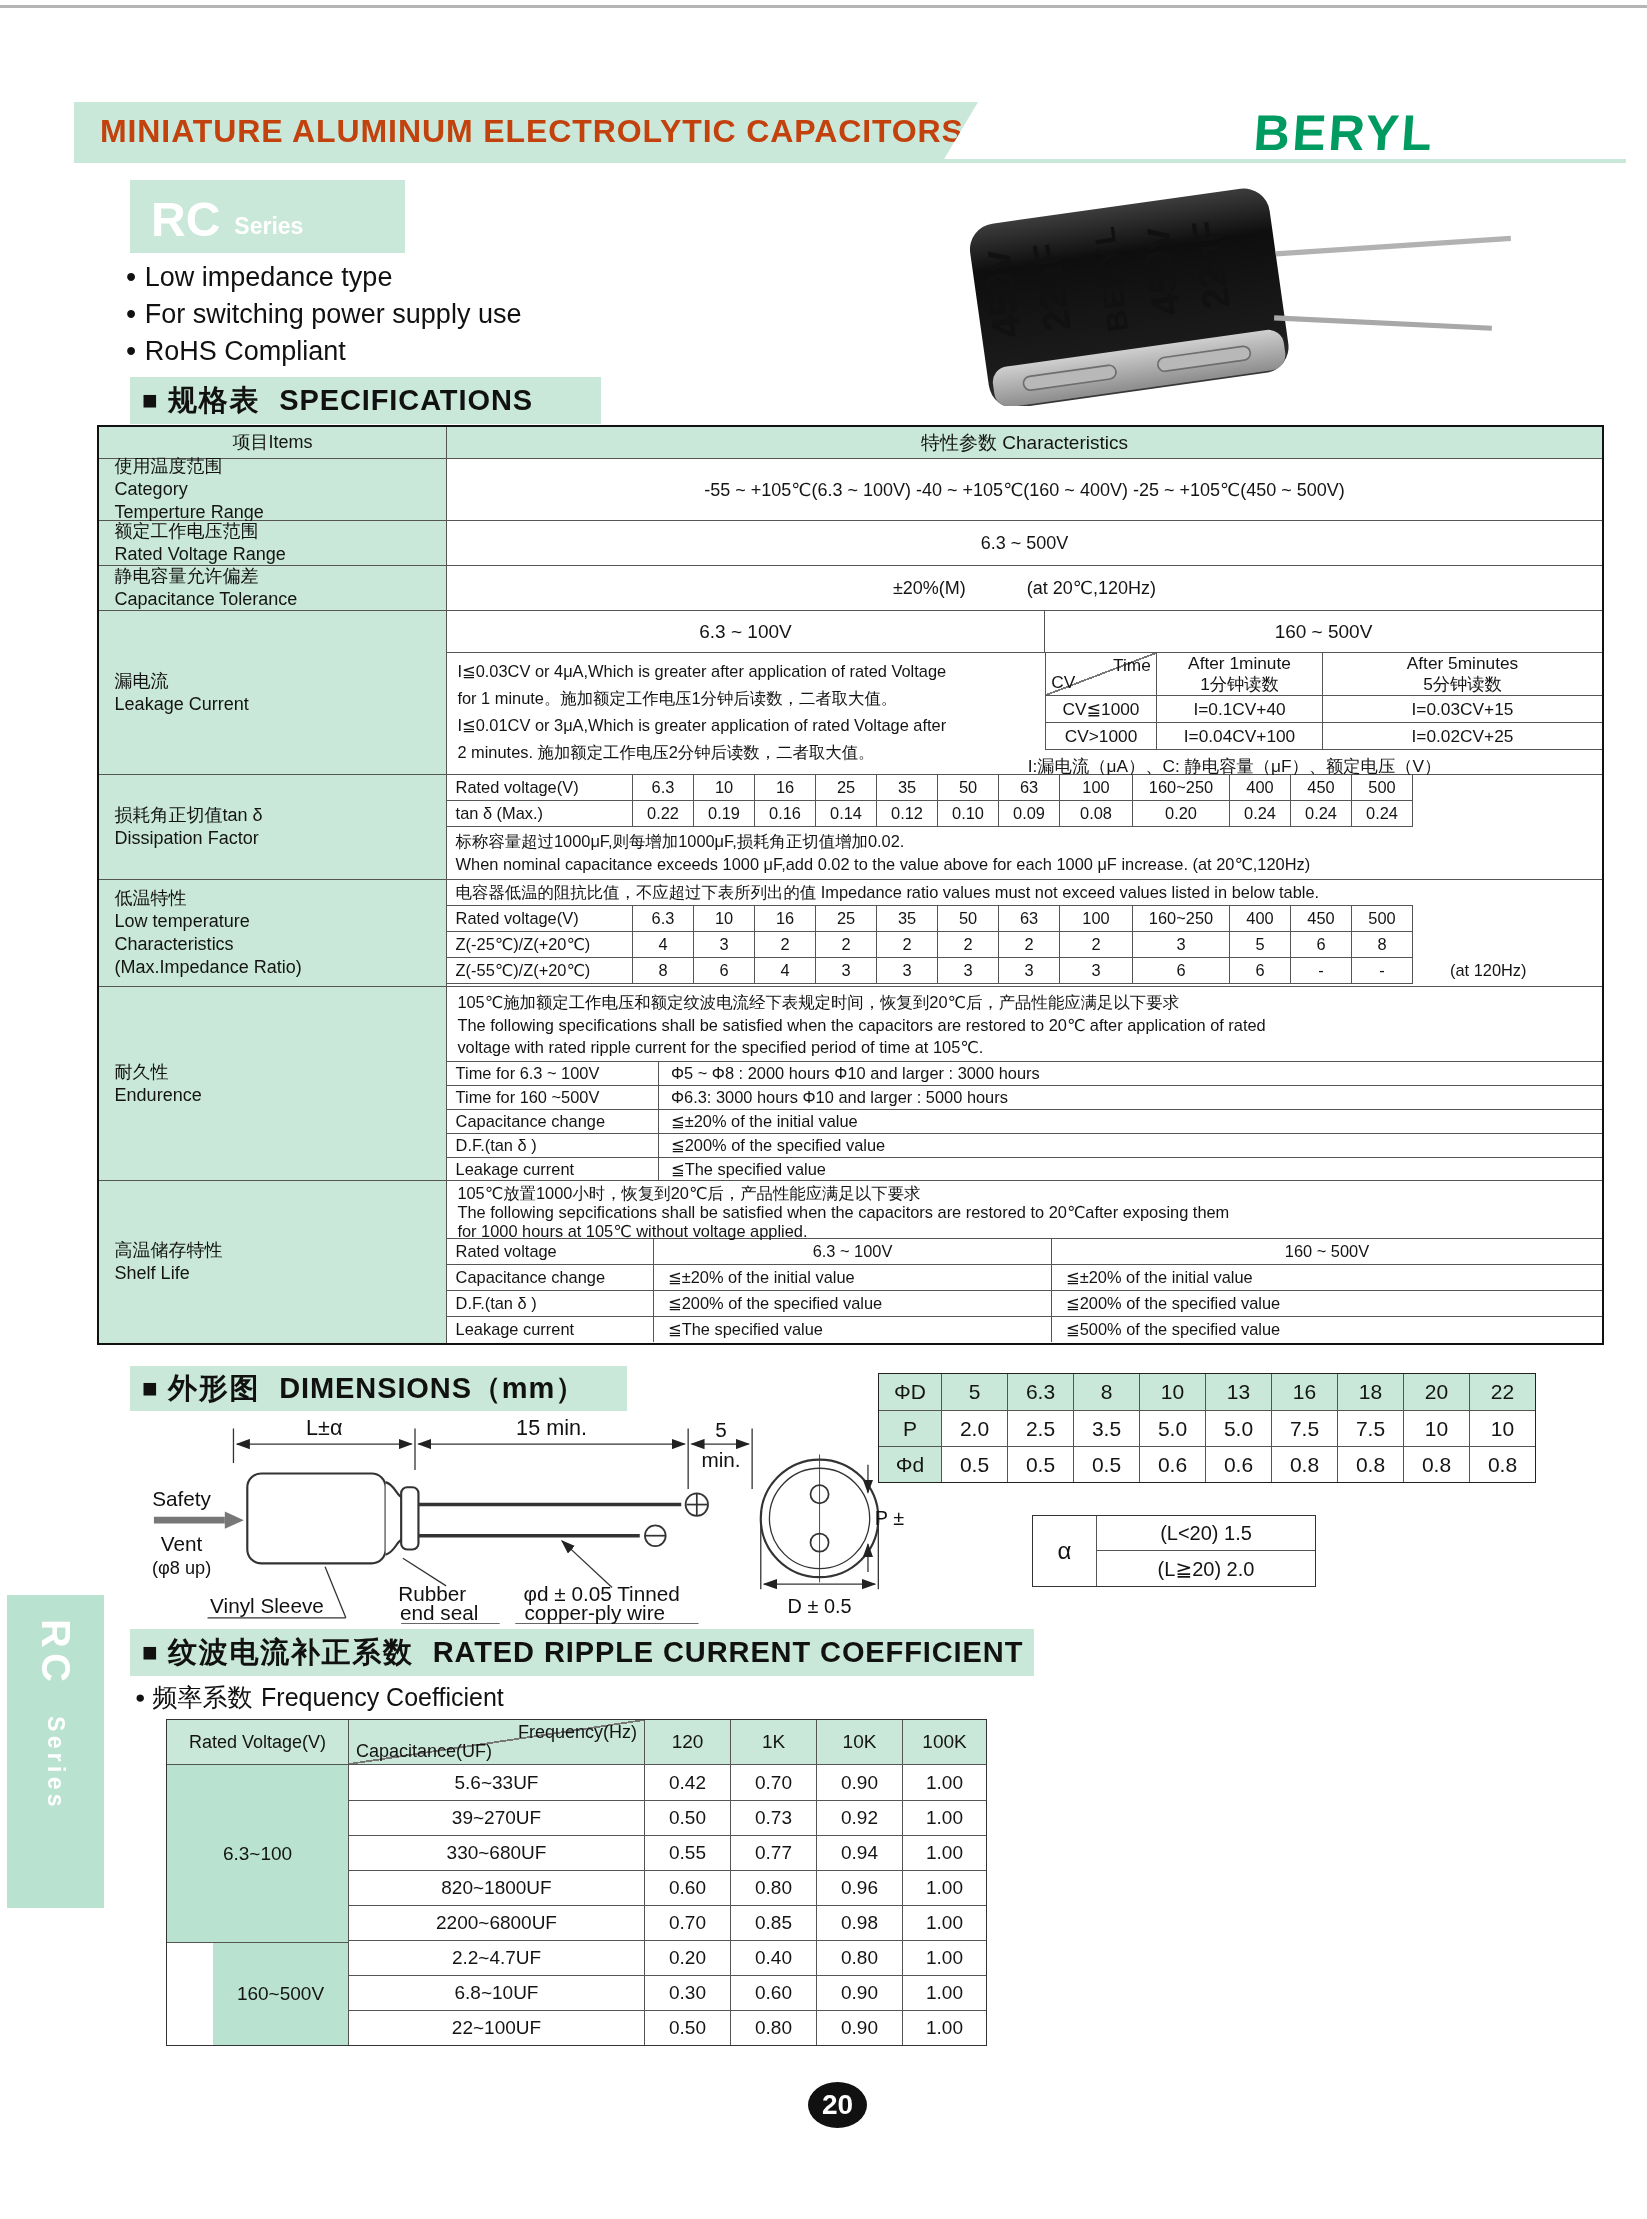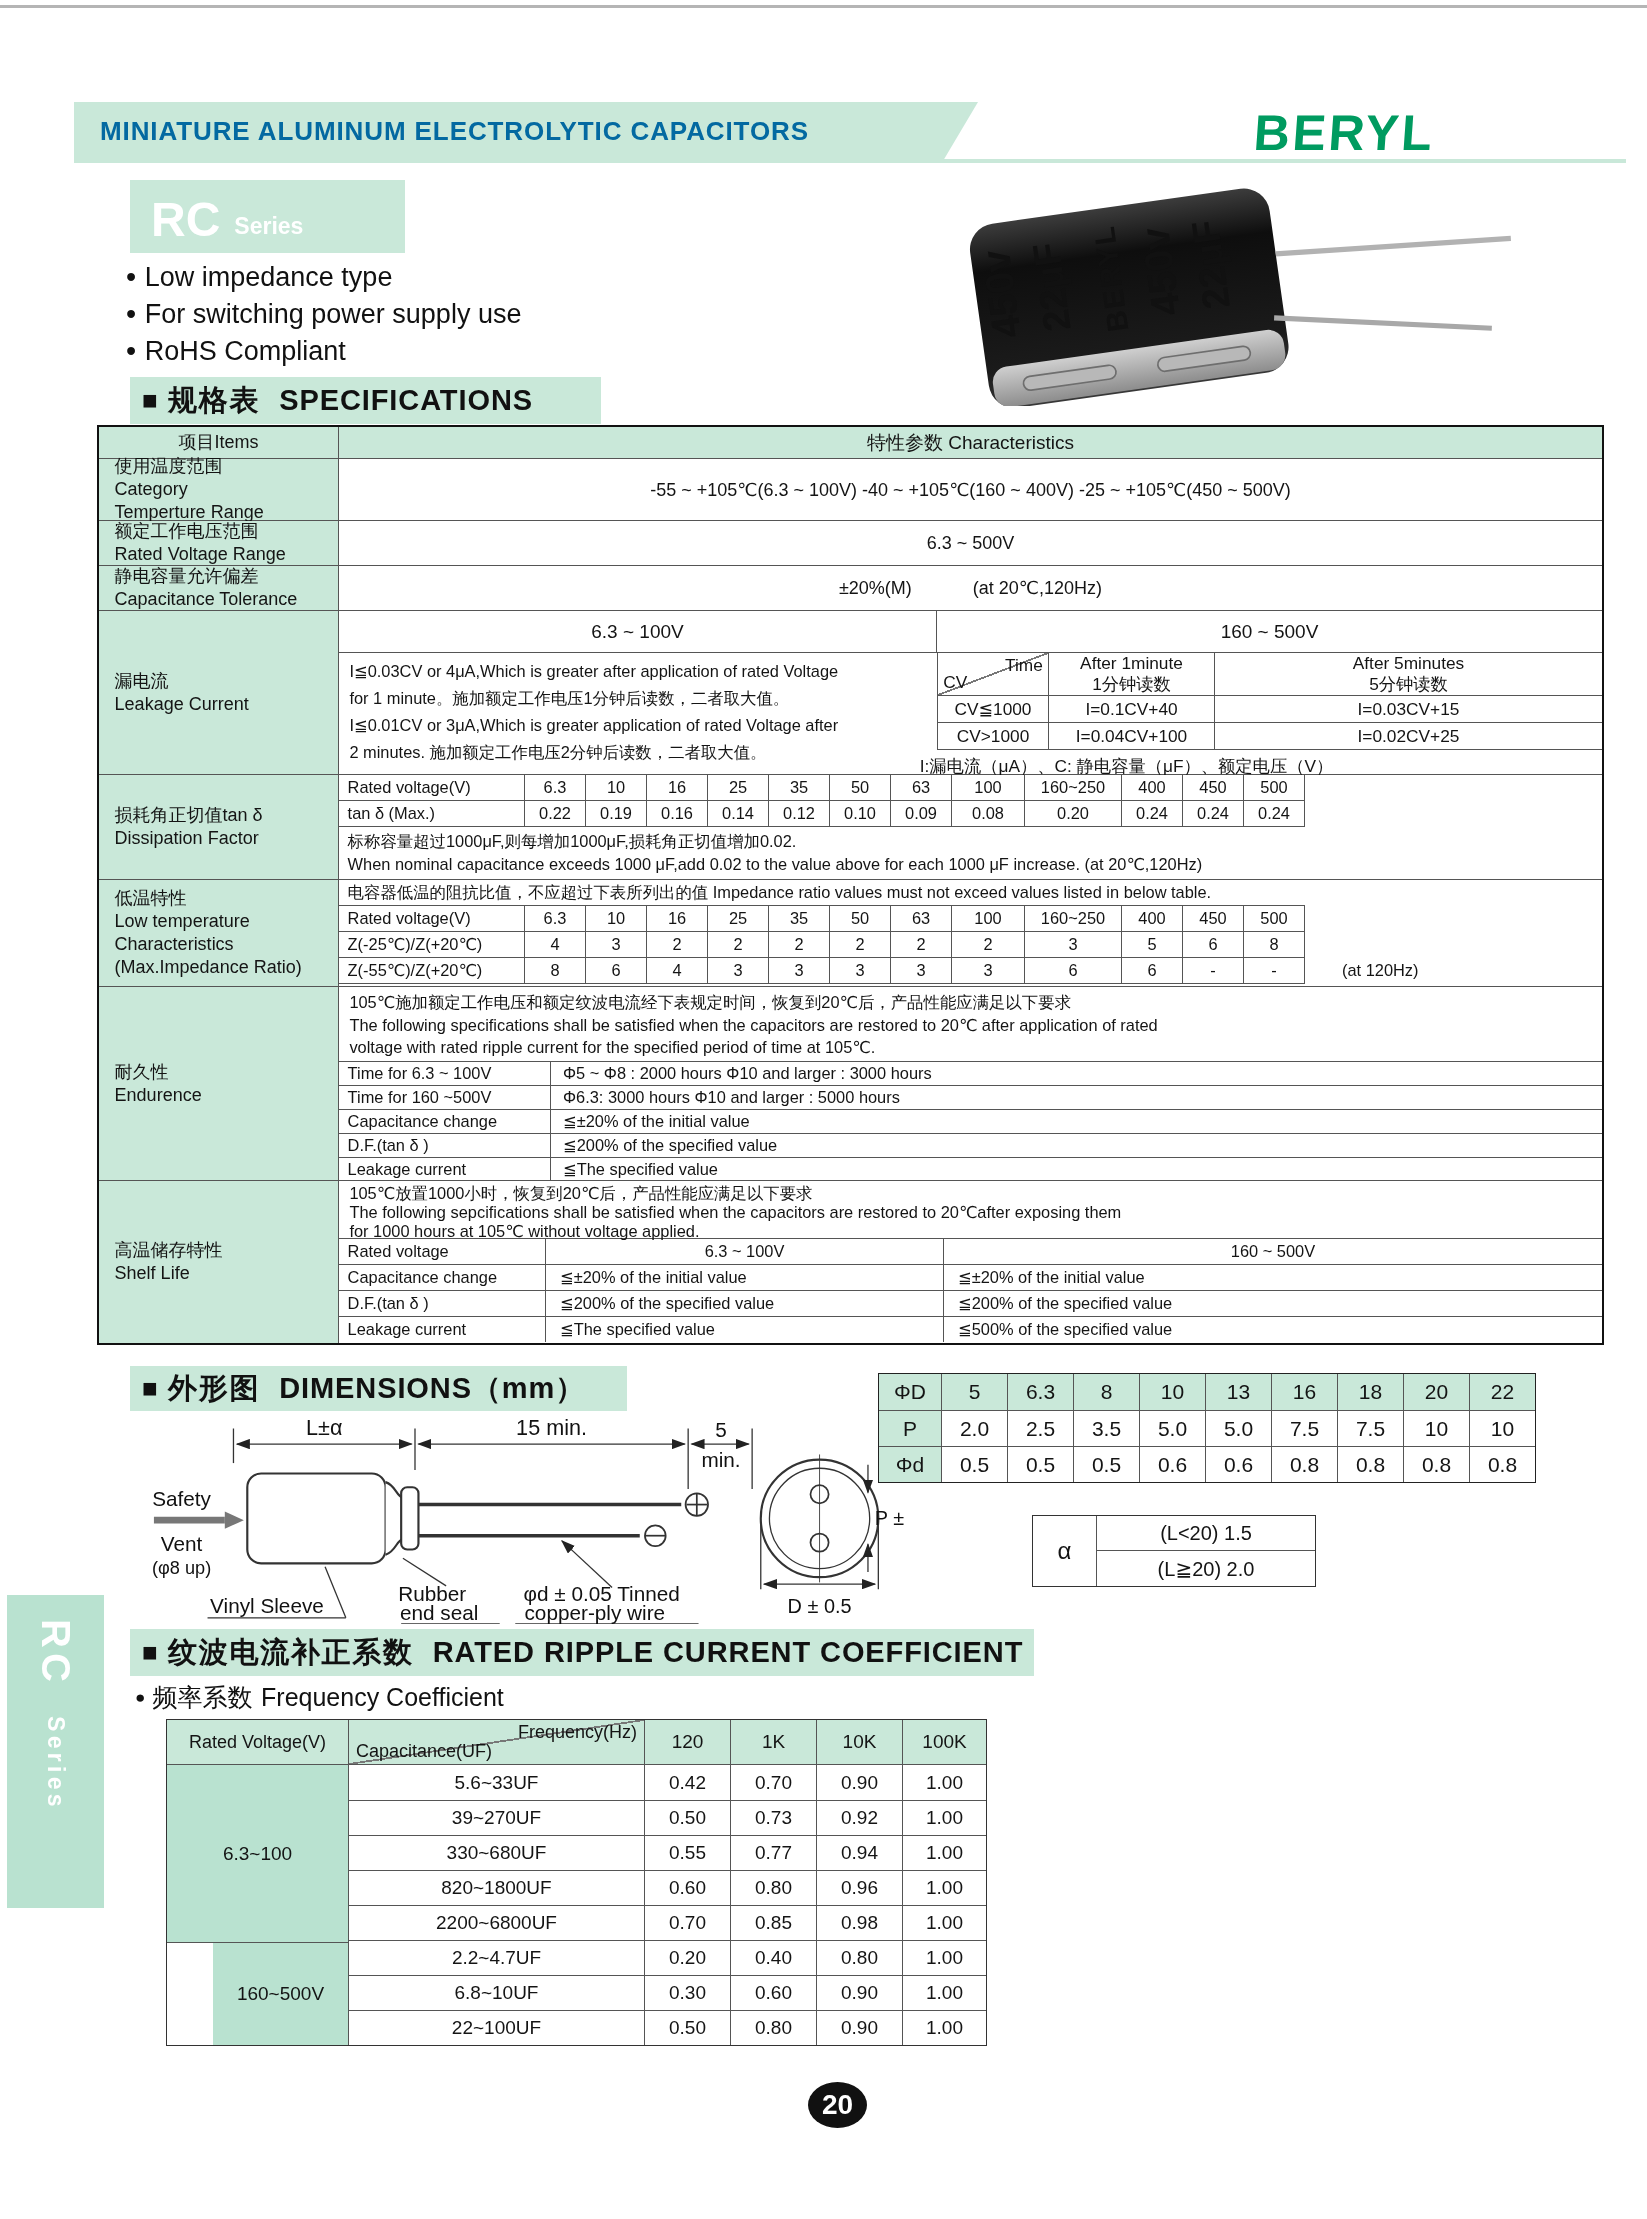--- a/index.html
+++ b/index.html
@@ -7,21 +7,21 @@
   html,body{ background:#fff; }
   body{ font-family:"Liberation Sans","DejaVu Sans",sans-serif; color:var(--ink); }
   #page{ position:relative; width:1647px; height:2220px; background:#fff; overflow:hidden; }
   .abs{ position:absolute; }
   .topline{ left:0; top:5.2px; width:1647px; height:2.6px; background:#b5b5b5; }
 
   
   .banner{ left:74px; top:102px; width:904px; height:59px; background:var(--g);
     clip-path:polygon(0 0,100% 0,calc(100% - 35px) 100%,0 100%);
     display:flex; align-items:center; padding-left:26px; }
-  .banner span{ color:#0369a1; font-size:26px; font-weight:bold; letter-spacing:0.9px; }
+  .banner span{ color:#c2410c; font-size:32px; font-weight:bold; letter-spacing:0.9px; }
   .bandline{ left:74px; top:159px; width:1552px; height:4.3px; background:var(--g); }
   .logo{ left:1254px; top:104px; font-size:50px; font-weight:900; color:var(--logo);
     letter-spacing:2.6px; transform:skewX(-4deg); }
   .rcbox{ left:130px; top:180px; width:275px; height:73px; background:var(--g);
     display:flex; align-items:flex-end; padding:0 0 8.6px 21px; }
   .rcbox .code{ color:#fff; font-size:48px; font-weight:bold; line-height:48px; }
   .rcbox .ser{ color:#fff; font-size:23px; font-weight:bold; margin:0 0 4.3px 14px; }
   .features{ left:126px; top:259px; list-style:none; }
   .features li{ font-size:27px; line-height:37px; color:#111; display:flex; align-items:center; }
   .features li::before{ content:"•"; font-size:29px; margin-right:8.6px; }
@@ -33,21 +33,21 @@
   .hbar .en{ font-size:29px; letter-spacing:0.9px; }
   .sub{ display:flex; align-items:center; color:#111; }
   .sub .mk{ font-size:17.3px; margin-right:7px; }
   .sub .zh{ font-size:25px; margin-right:8.6px; }
   .sub .en{ font-size:25px; }
 
   
   .spec{ left:97px; top:425px; width:1507px; border:2.6px solid #111; background:#fff; }
   .srow{ display:flex; border-top:1.7px solid var(--bd); }
   .srow.first{ border-top:none; }
-  .sitem{ width:240px; background:var(--g); border-right:1.7px solid var(--bd);
+  .sitem{ width:348px; background:var(--g); border-right:1.7px solid var(--bd);
     padding-left:15.6px; display:flex; flex-direction:column; justify-content:center;
     font-size:18px; line-height:23px; }
   .sitem.ctr{ align-items:center; padding-left:0; }
   .sval{ flex:1; position:relative; font-size:18px; }
   .center{ display:flex; align-items:center; justify-content:center; height:100%; }
 
   .lk-sub{ height:42px; display:flex; border-bottom:0.9px solid var(--bd); font-size:19px; }
   .lk-sub .a{ width:598px; border-right:0.9px solid var(--bd); display:flex; align-items:center; justify-content:center; }
   .lk-sub .b{ flex:1; display:flex; align-items:center; justify-content:center; }
   .lk-body{ position:relative; height:121px; }

